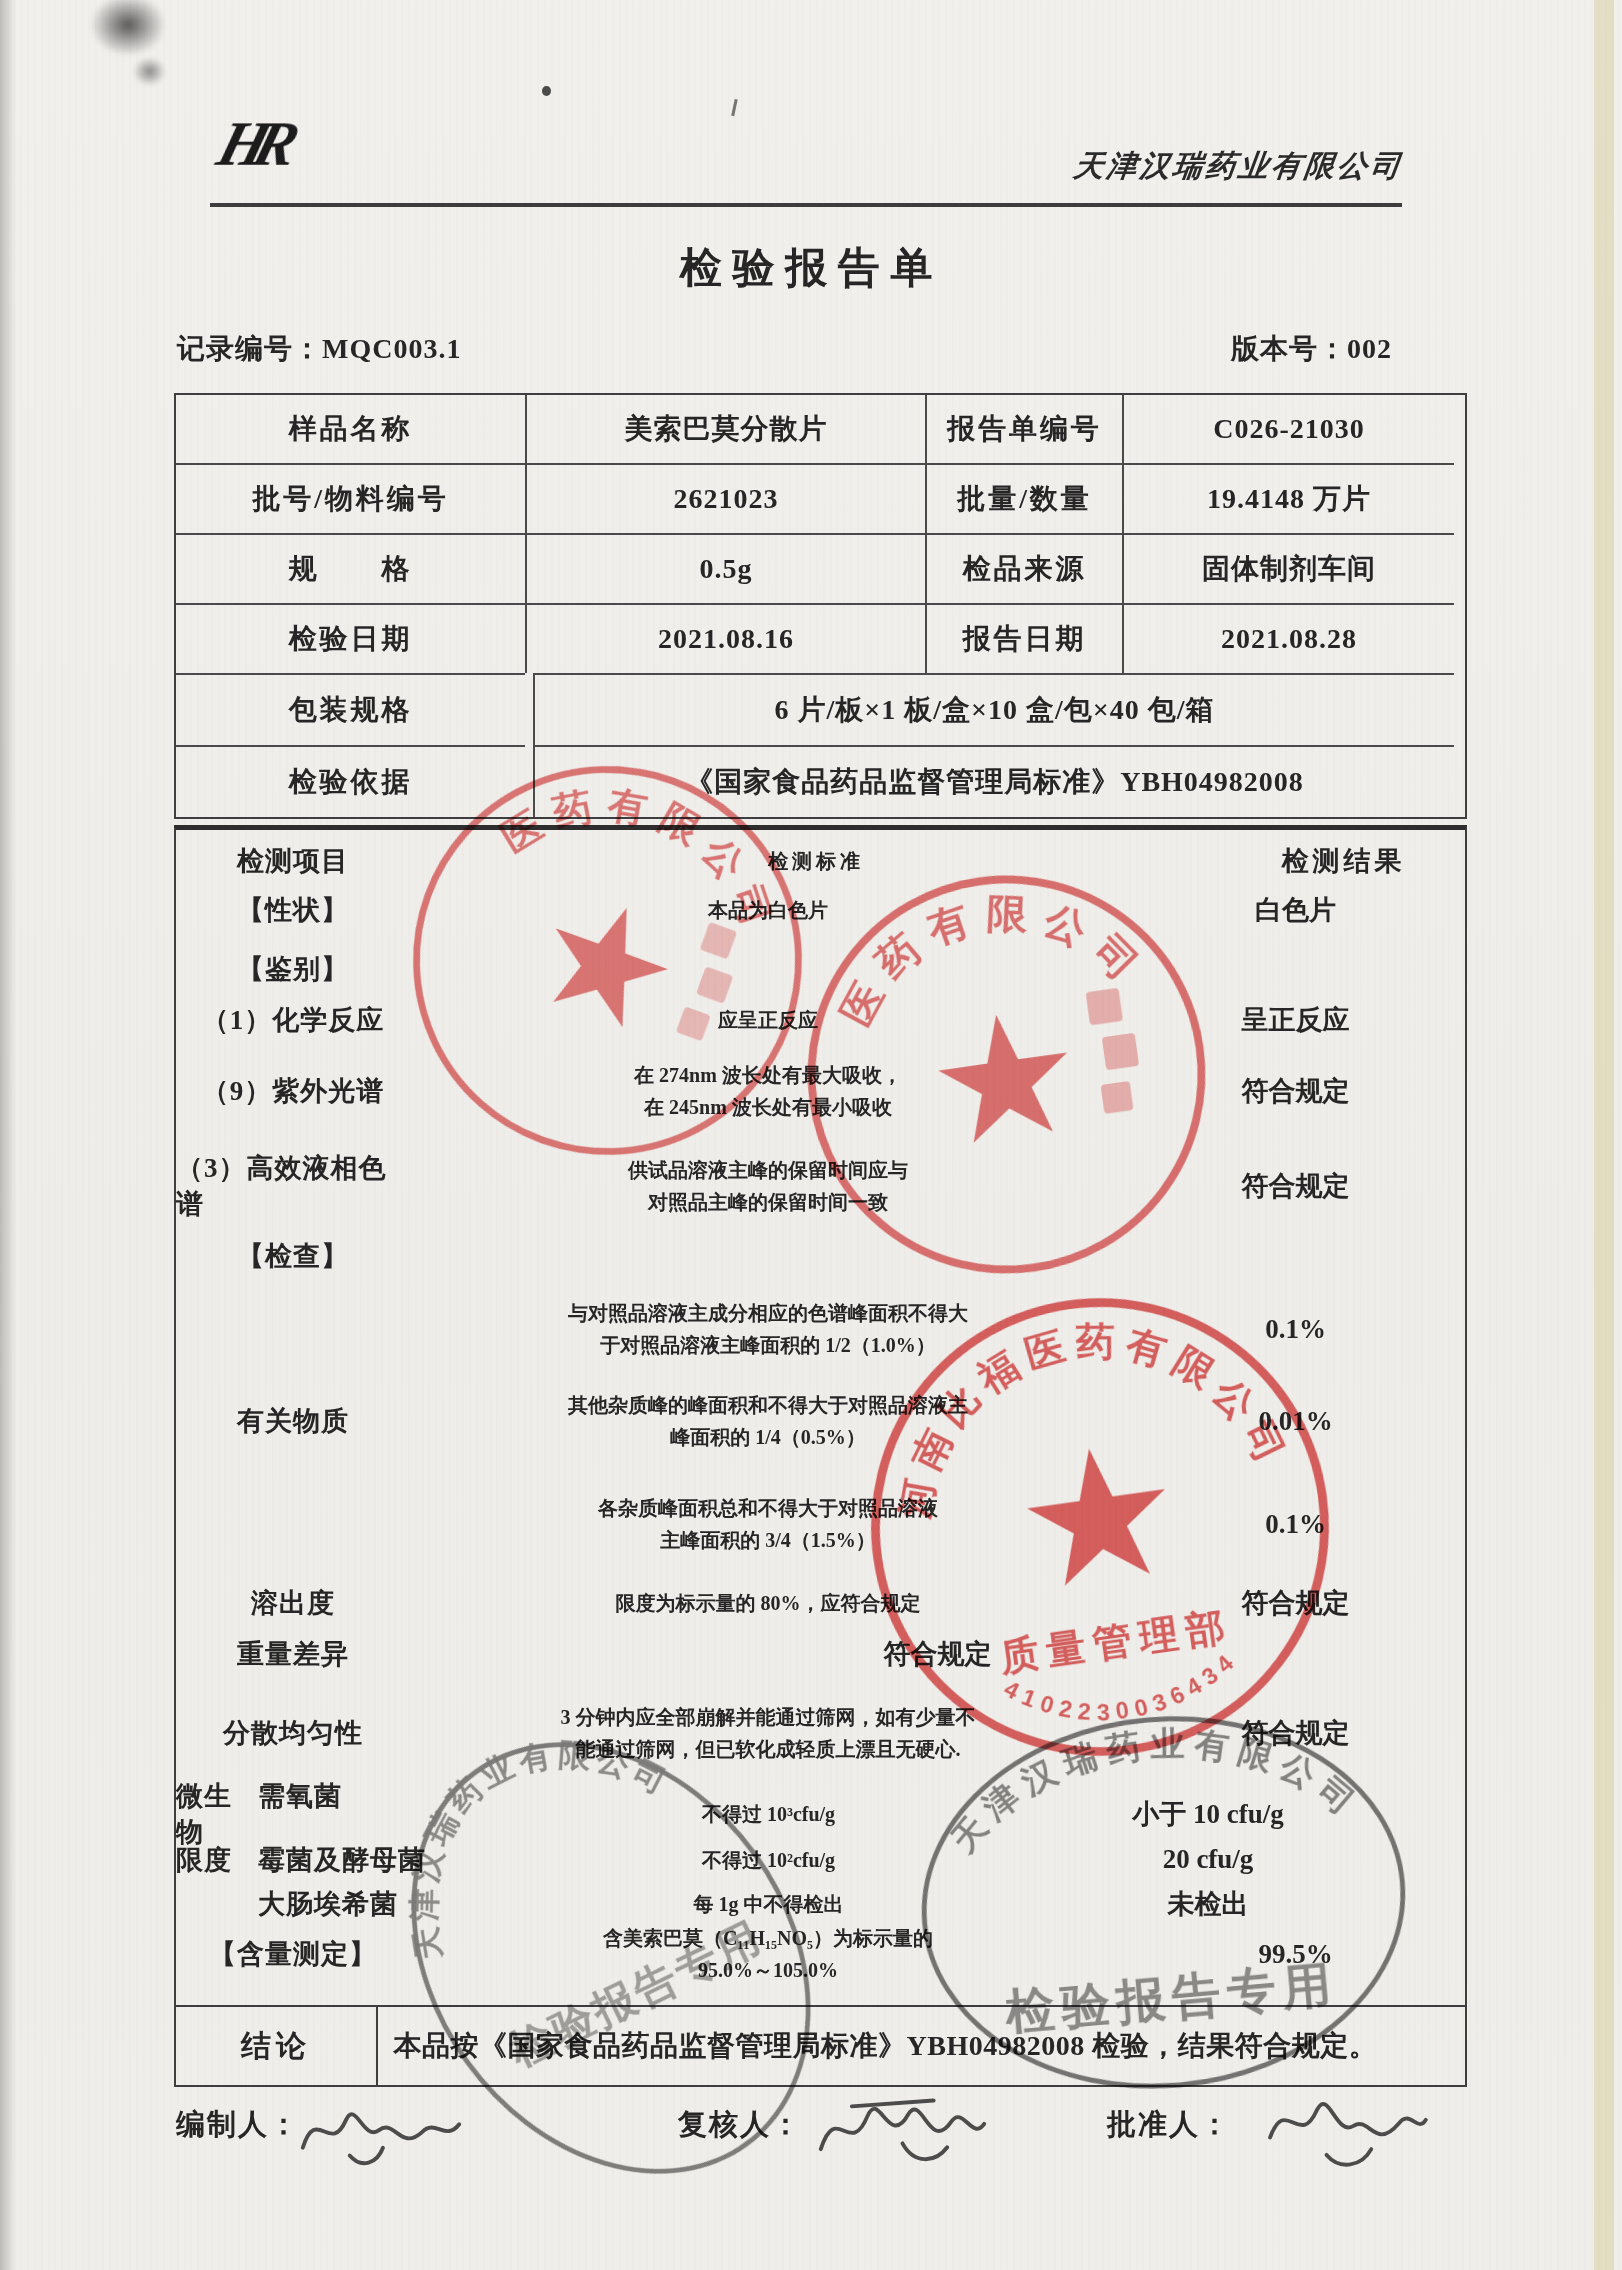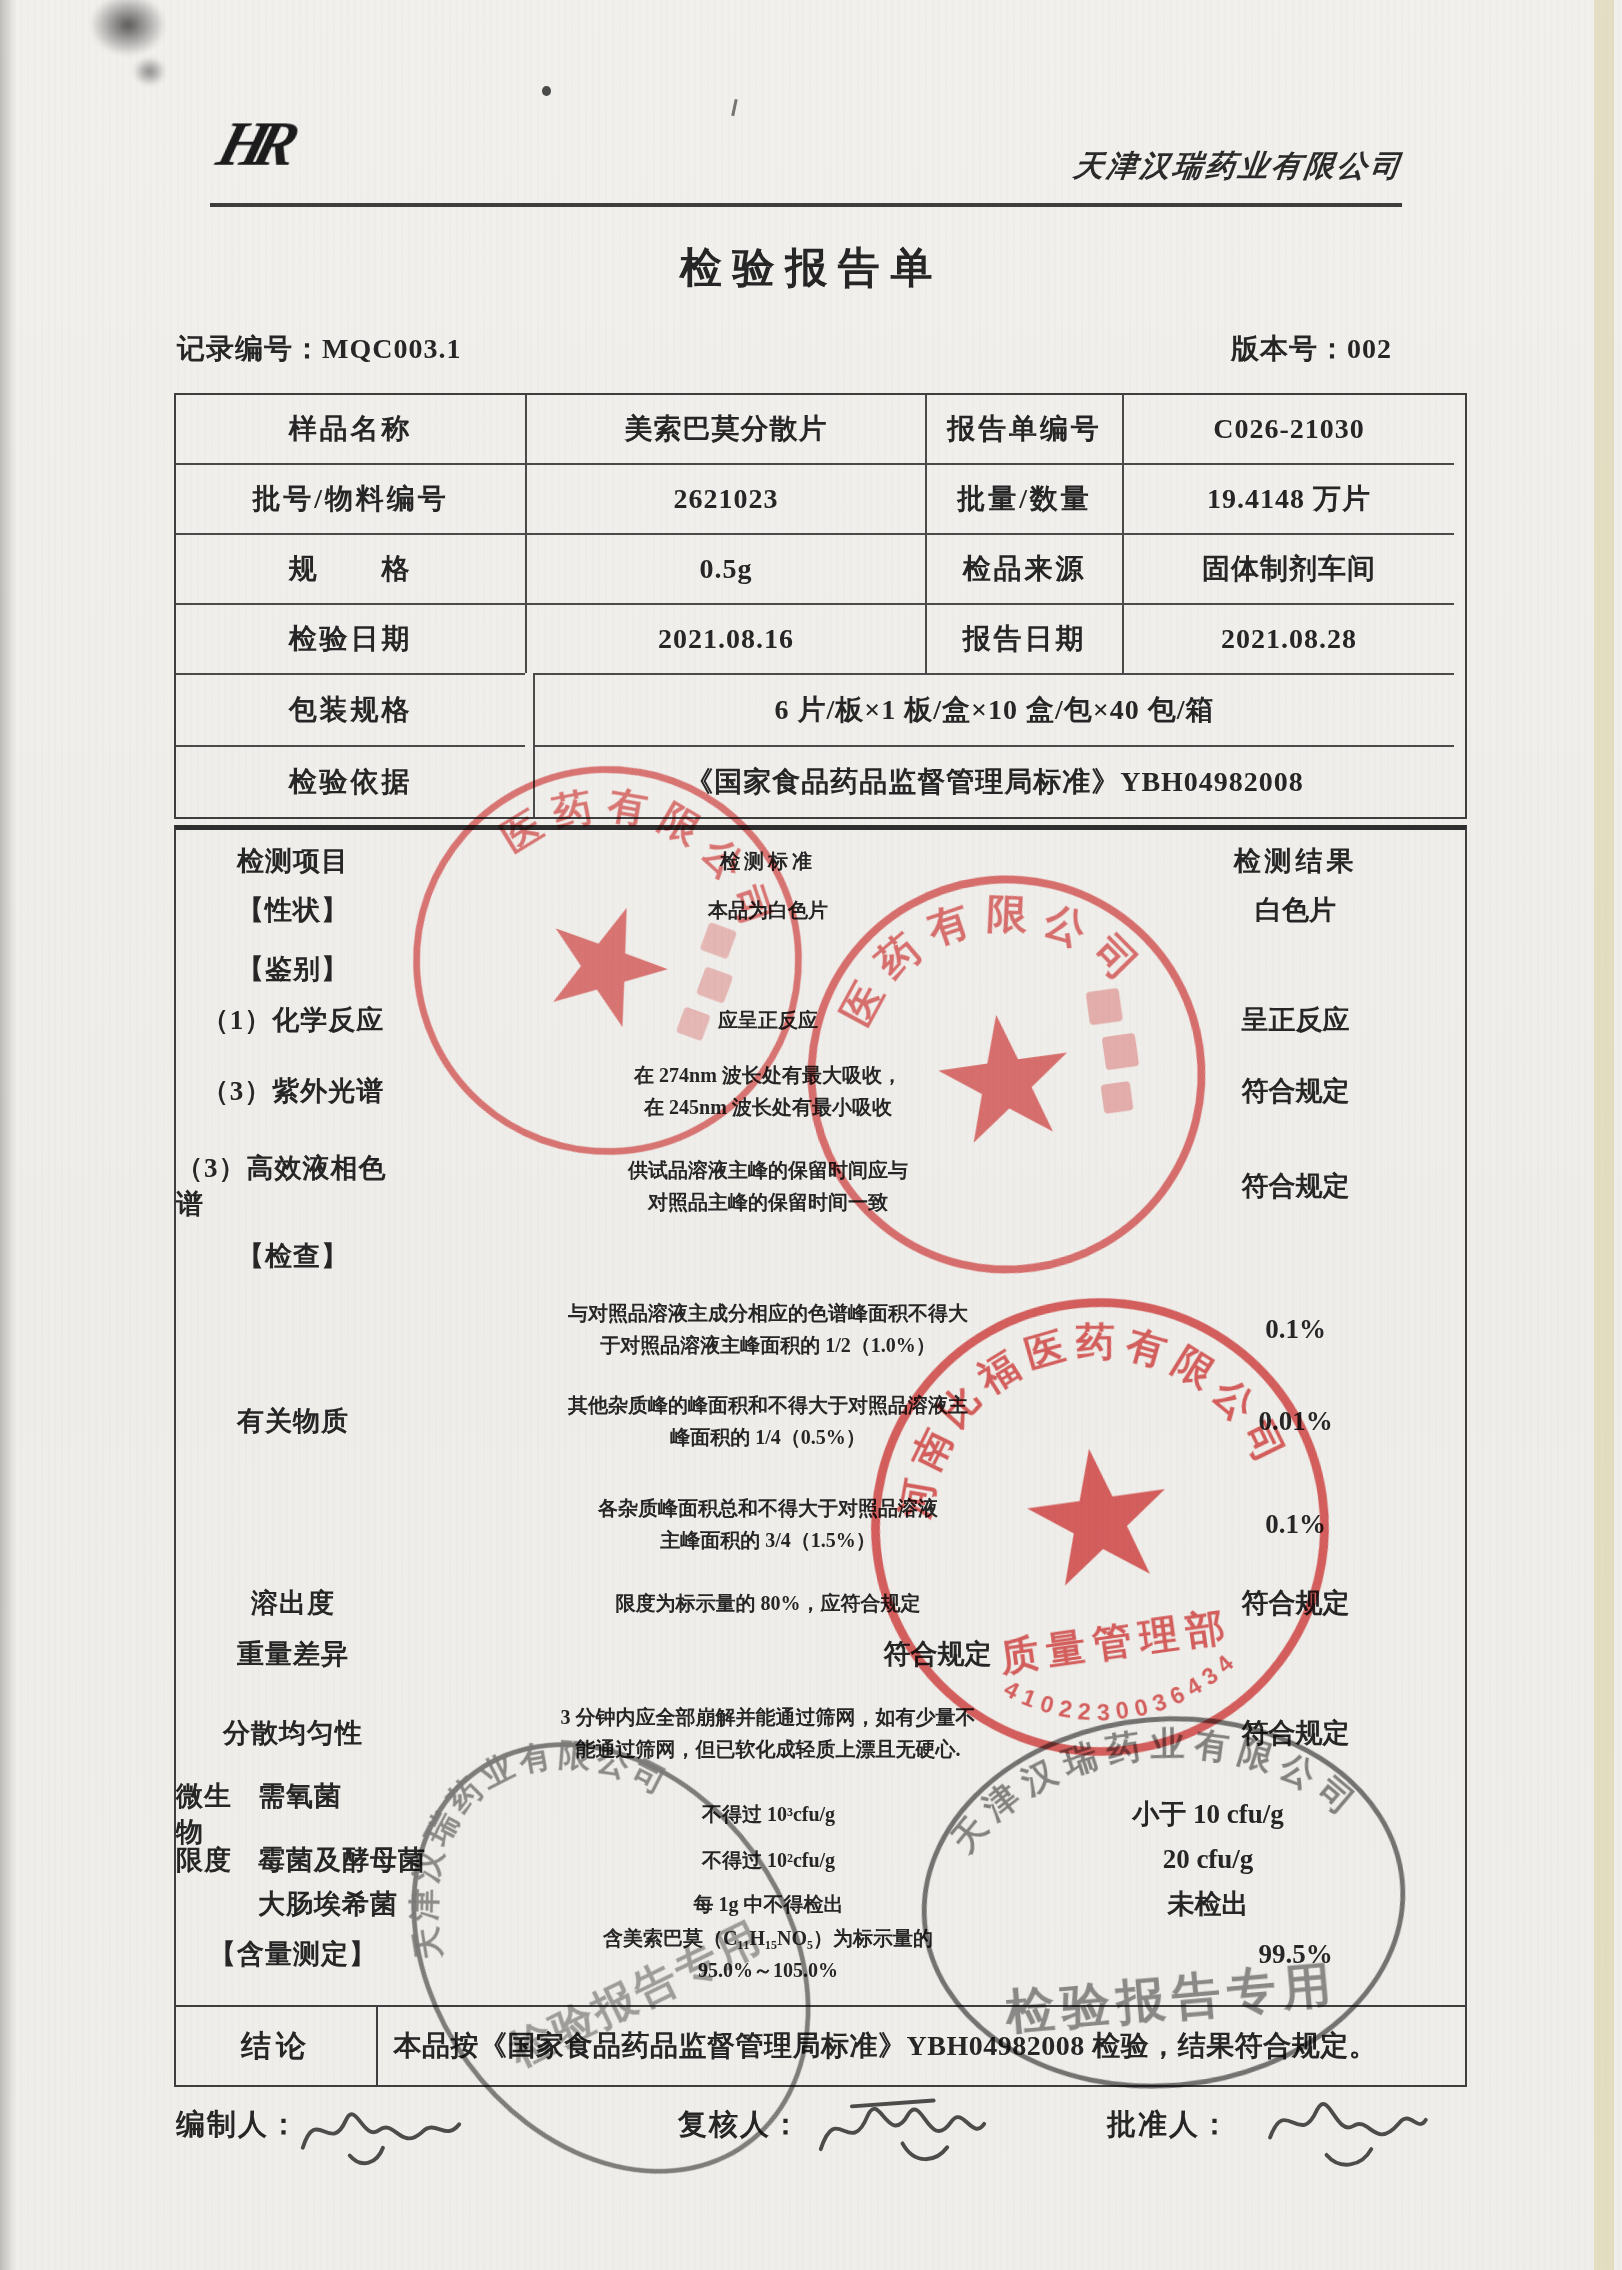--- a/index.html
+++ b/index.html
@@ -28,21 +28,21 @@
         font-size:28px;font-weight:bold;border-top:2px solid #4a4a4a;border-left:2px solid #4a4a4a;
         height:68px;letter-spacing:1px;}
   .info .cell.lab{letter-spacing:2.9px;}
   .info .c0{border-left:none;} .info .r0{border-top:none;}
   .info .span3{grid-column:2 / 5;margin-left:8px;}
   .info .tall{height:70px;}
   
   .section{left:174px;top:825px;width:1289px;height:1255px;
         border:2.9px solid #3e3e3e;border-top:5.9px solid #2e2e2e;}
   .trow{position:absolute;left:0;width:100%;display:flex;align-items:center;}
-  .thead{font-size:30px;font-weight:bold;letter-spacing:3.9px;}
+  .thead{font-size:30px;font-weight:bold;letter-spacing:3.9px;gap:48px;}
   .ci{width:234px;display:flex;justify-content:center;font-size:27px;font-weight:bold;letter-spacing:1px;}
   .cs{width:716px;text-align:center;font-size:20px;font-weight:bold;white-space:pre-line;line-height:1.6;}
   .cr{flex:1;text-align:center;font-size:27px;font-weight:bold;}
   .trow.grp .ci{width:410px;justify-content:flex-start;}
   .trow.grp .cs{width:365px;}
   .grp-lab{display:inline-block;width:82px;text-align:left;}
   .concl{position:absolute;left:0;bottom:0;width:100%;height:78px;border-top:2.9px solid #3e3e3e;
         display:flex;align-items:center;}
   .concl .lab{width:200px;height:100%;border-right:2.9px solid #3e3e3e;display:flex;align-items:center;
         justify-content:center;font-size:30px;font-weight:bold;letter-spacing:4.9px;}
@@ -133,21 +133,21 @@
       <div class="ci">【鉴别】</div>
       <div class="cs"></div>
       <div class="cr"></div>
     </div>
     <div class="trow" style="top:170px;height:39px;">
       <div class="ci">（1）化学反应</div>
       <div class="cs">应呈正反应</div>
       <div class="cr">呈正反应</div>
     </div>
     <div class="trow" style="top:214px;height:94px;">
-      <div class="ci">（3）紫外光谱</div>
+      <div class="ci">（9）紫外光谱</div>
       <div class="cs">在 274nm 波长处有最大吸收，
 在 245nm 波长处有最小吸收</div>
       <div class="cr">符合规定</div>
     </div>
     <div class="trow" style="top:307px;height:98px;">
       <div class="ci">（3）高效液相色谱</div>
       <div class="cs">供试品溶液主峰的保留时间应与
 对照品主峰的保留时间一致</div>
       <div class="cr">符合规定</div>
     </div>

